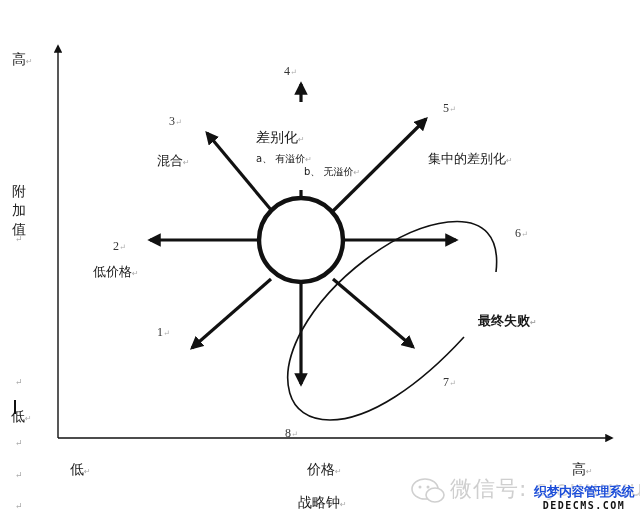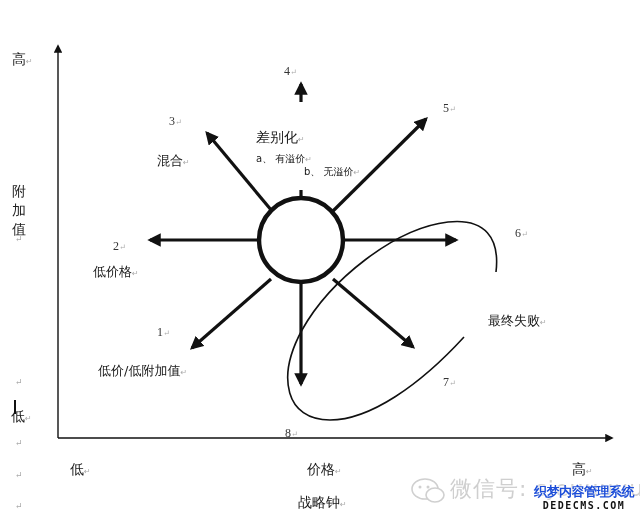--- a/index.html
+++ b/index.html
@@ -86,23 +86,20 @@
   <div class="lbl" style="left:572px;top:462px;font-size:14px;">
     <span>高</span><span class="ret">↵</span>
   </div>
   <div class="lbl" style="left:298px;top:495px;font-size:14px;">
     <span>战略钟</span><span class="ret">↵</span>
   </div>
 
   <div class="num" style="left:157px;top:325px;">
     <span>1</span><span class="ret">↵</span>
   </div>
-  <div class="lbl" style="left:98px;top:363px;">
-    <span>低价/低附加值</span><span class="ret">↵</span>
-  </div>
 
   <div class="num" style="left:113px;top:239px;">
     <span>2</span><span class="ret">↵</span>
   </div>
   <div class="lbl" style="left:93px;top:264px;">
     <span>低价格</span><span class="ret">↵</span>
   </div>
 
   <div class="num" style="left:169px;top:114px;">
     <span>3</span><span class="ret">↵</span>
@@ -120,34 +117,37 @@
   <div class="lbl" style="left:256px;top:138px;margin-top:12px;">
     <span style="font-size:10px;">a、  有溢价</span><span class="ret">↵</span>
   </div>
   <div class="lbl" style="left:256px;top:163px;">
     <span style="font-size:10px;padding-left:48px;">b、  无溢价</span><span class="ret">↵</span>
   </div>
 
   <div class="num" style="left:443px;top:101px;">
     <span>5</span><span class="ret">↵</span>
   </div>
+  <div class="lbl" style="left:428px;top:151px;">
+    <span>集中的差别化</span><span class="ret">↵</span>
+  </div>
 
   <div class="num" style="left:515px;top:226px;">
     <span>6</span><span class="ret">↵</span>
   </div>
 
   <div class="num" style="left:443px;top:375px;">
     <span>7</span><span class="ret">↵</span>
   </div>
 
   <div class="num" style="left:285px;top:426px;">
     <span>8</span><span class="ret">↵</span>
   </div>
 
-  <div class="lbl" style="left:488px;top:313px;">
+  <div class="lbl" style="left:478px;top:313px;font-weight:bold;">
     <span>最终失败</span><span class="ret">↵</span>
   </div>
 
   <svg width="40" height="30" style="left:409px;top:476px;">
     <ellipse cx="16" cy="13" rx="13" ry="10" fill="none" stroke="#d0d0d0" stroke-width="1.6"></ellipse>
     <ellipse cx="26" cy="19" rx="9" ry="7" fill="#fff" stroke="#d0d0d0" stroke-width="1.6"></ellipse>
     <circle cx="11" cy="11" r="1.5" fill="#d0d0d0"></circle>
       <circle cx="19" cy="11" r="1.5" fill="#d0d0d0"></circle>
   </svg>
   <div class="wm-wechat" style="left:450px;top:474px;">微信号: sjeuuuuu</div>

